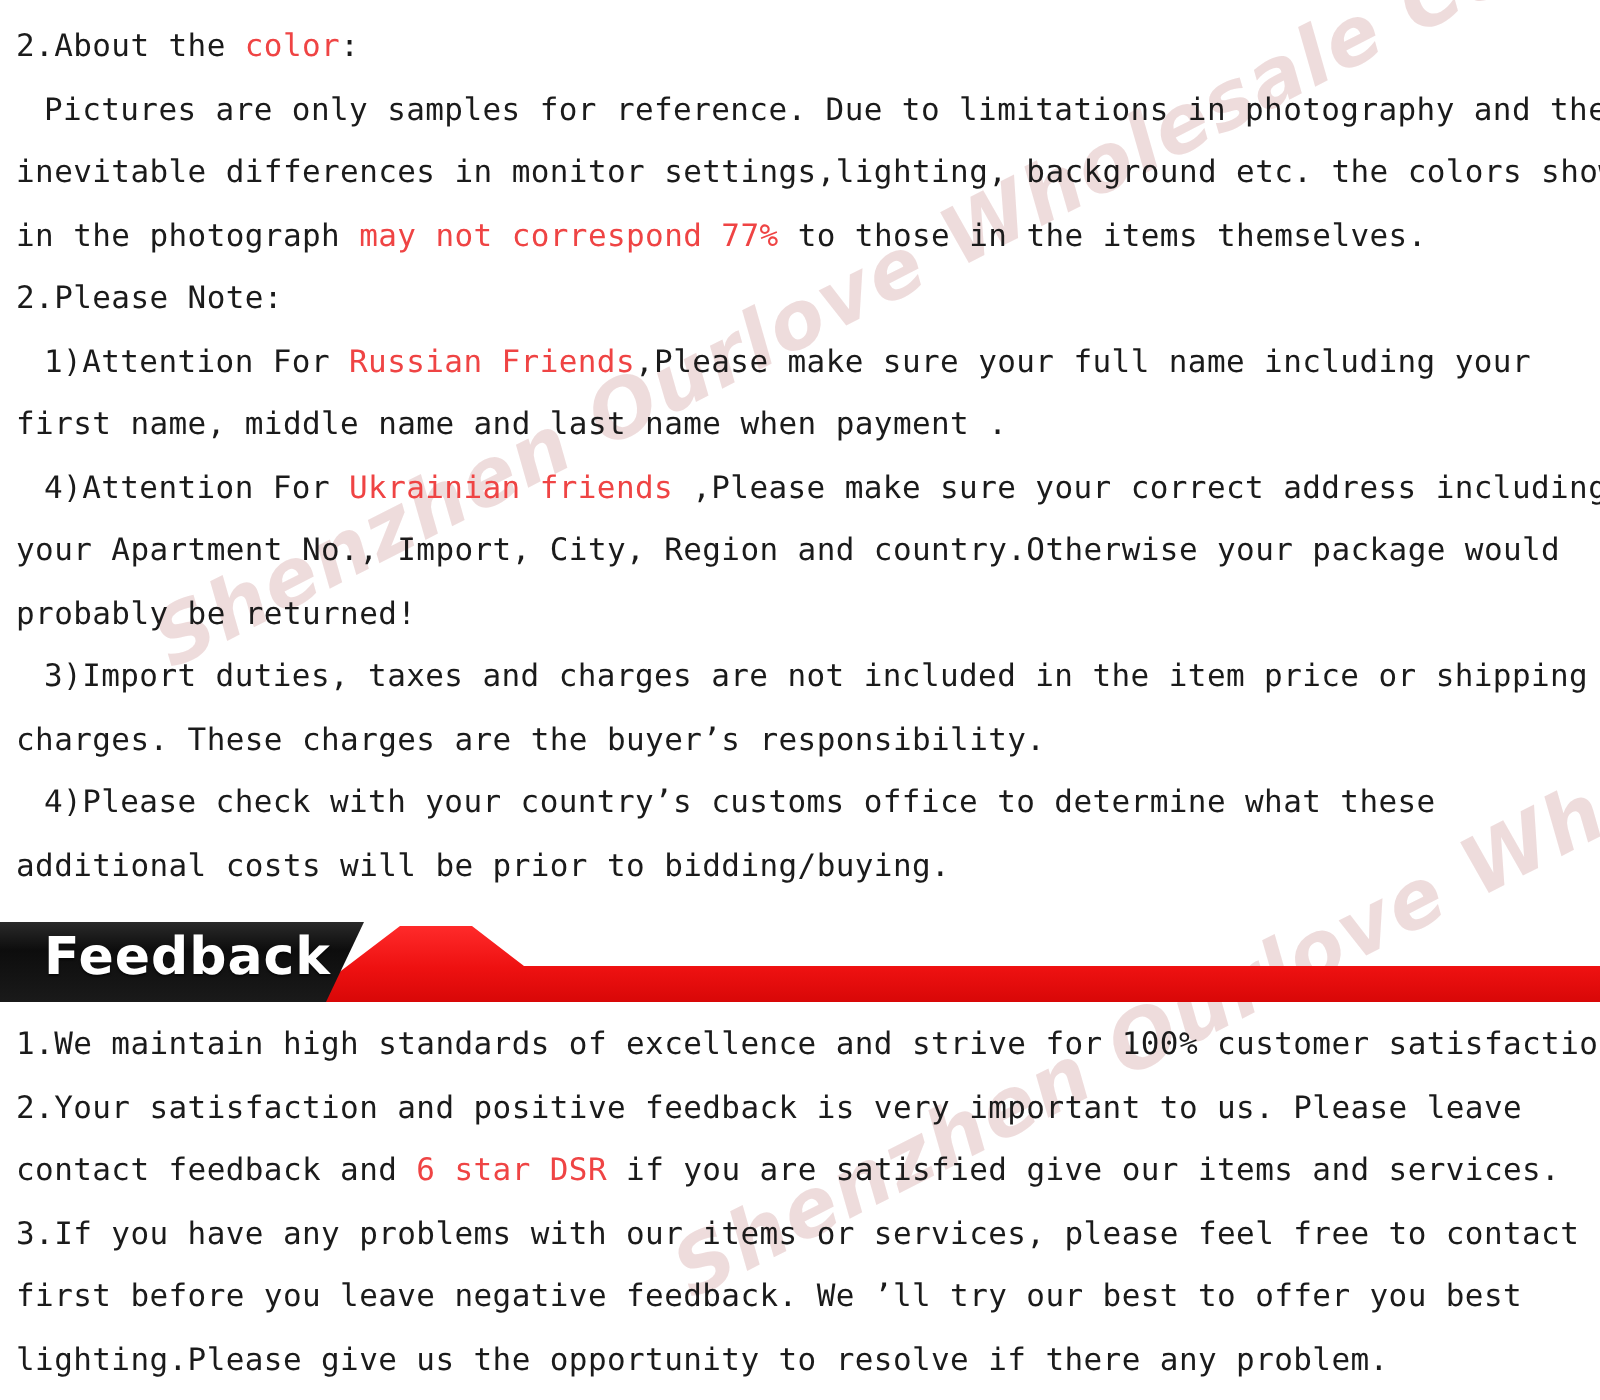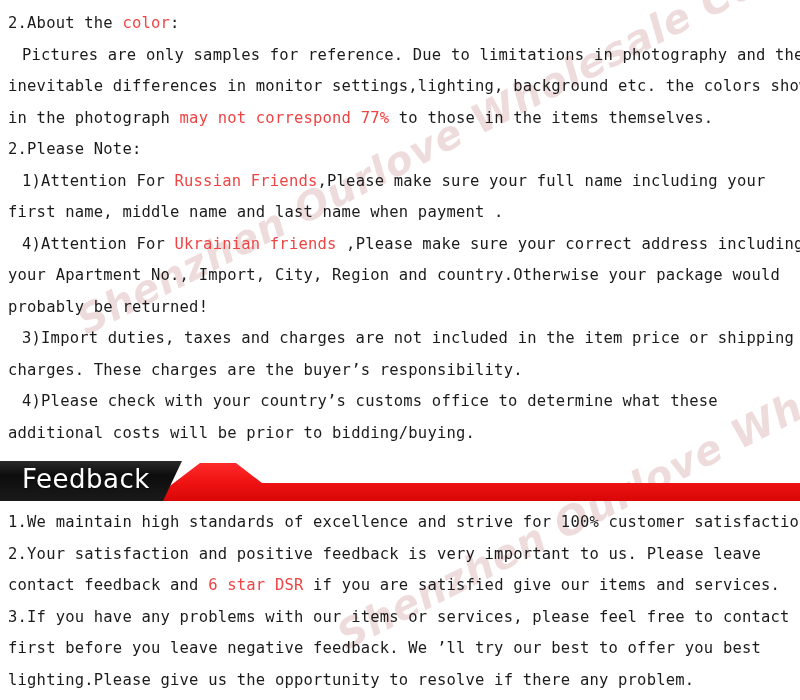--- a/index.html
+++ b/index.html
@@ -68,21 +68,21 @@
   }
   .banner-svg { display:block; width:800px; height:44px; }
   .banner-label {
     position:absolute;
     left:22px;
     top:3px;
     height:38px;
     display:flex;
     align-items:center;
     font-family:"DejaVu Sans","Liberation Sans",sans-serif;
-    font-weight:400;
+    font-weight:700;
     font-size:26px;
     color:#ffffff;
     letter-spacing:0.5px;
     text-shadow:0 1px 1px rgba(0,0,0,0.6);
     z-index:4;
   }
 
   .spacer-top { height:8px; }
 </style>
 </head>

